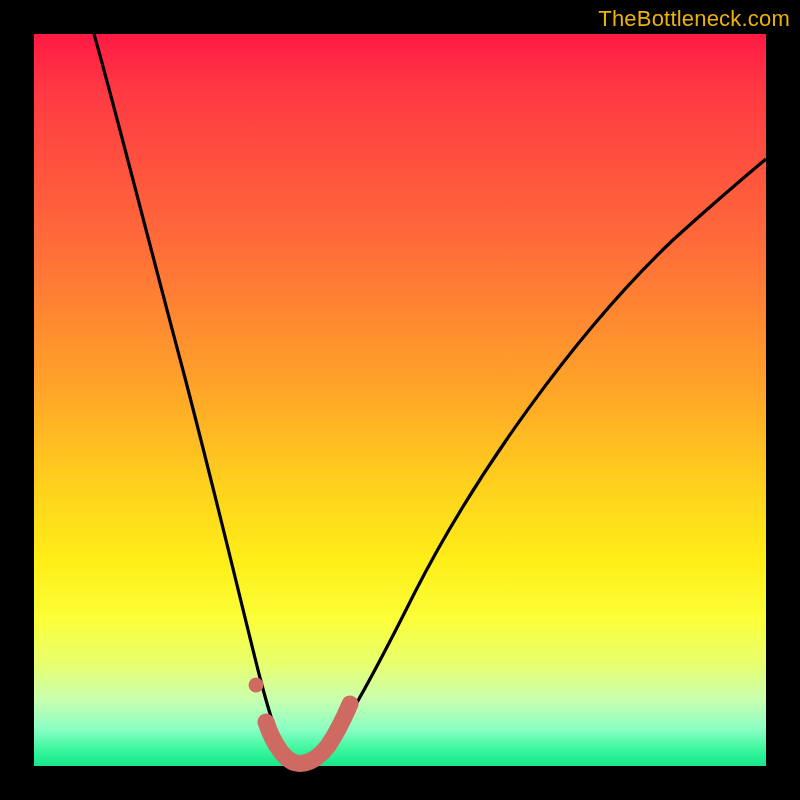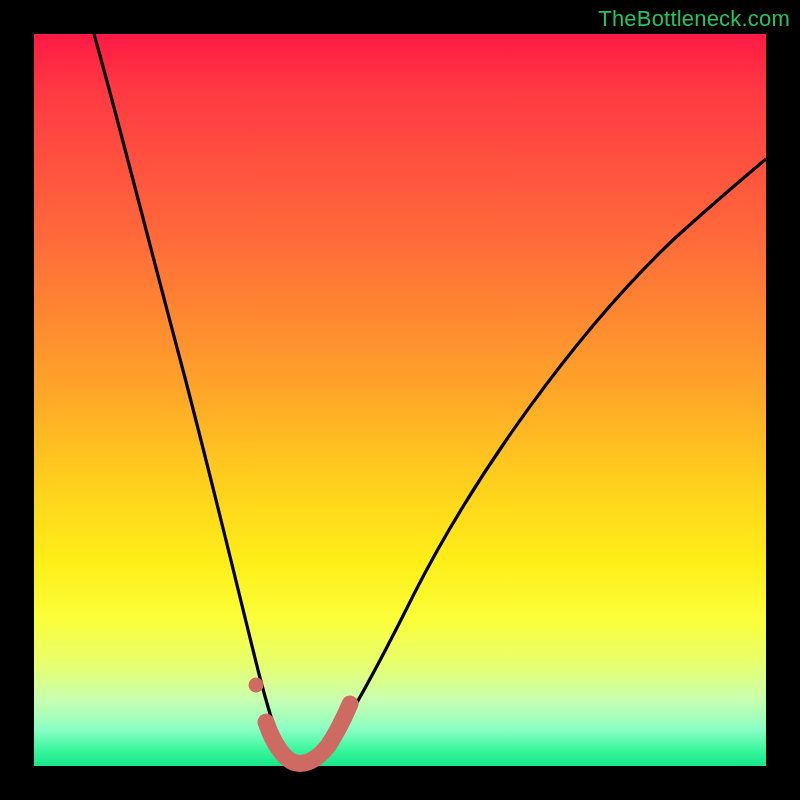--- a/index.html
+++ b/index.html
@@ -39,21 +39,21 @@
       #c8ffb0 91%,
       #8affc4 95%,
       #35f59a 98%,
       #18e58a 100%
     );
   }
   .watermark {
     position: absolute;
     top: 6px;
     right: 10px;
-    color: #22c55e;
+    color: #eab308;
     font-size: 22px;
     letter-spacing: 0.2px;
     font-weight: 500;
   }
   svg.curve {
     position: absolute;
     left: 0;
     top: 0;
     width: 732px;
     height: 732px;

